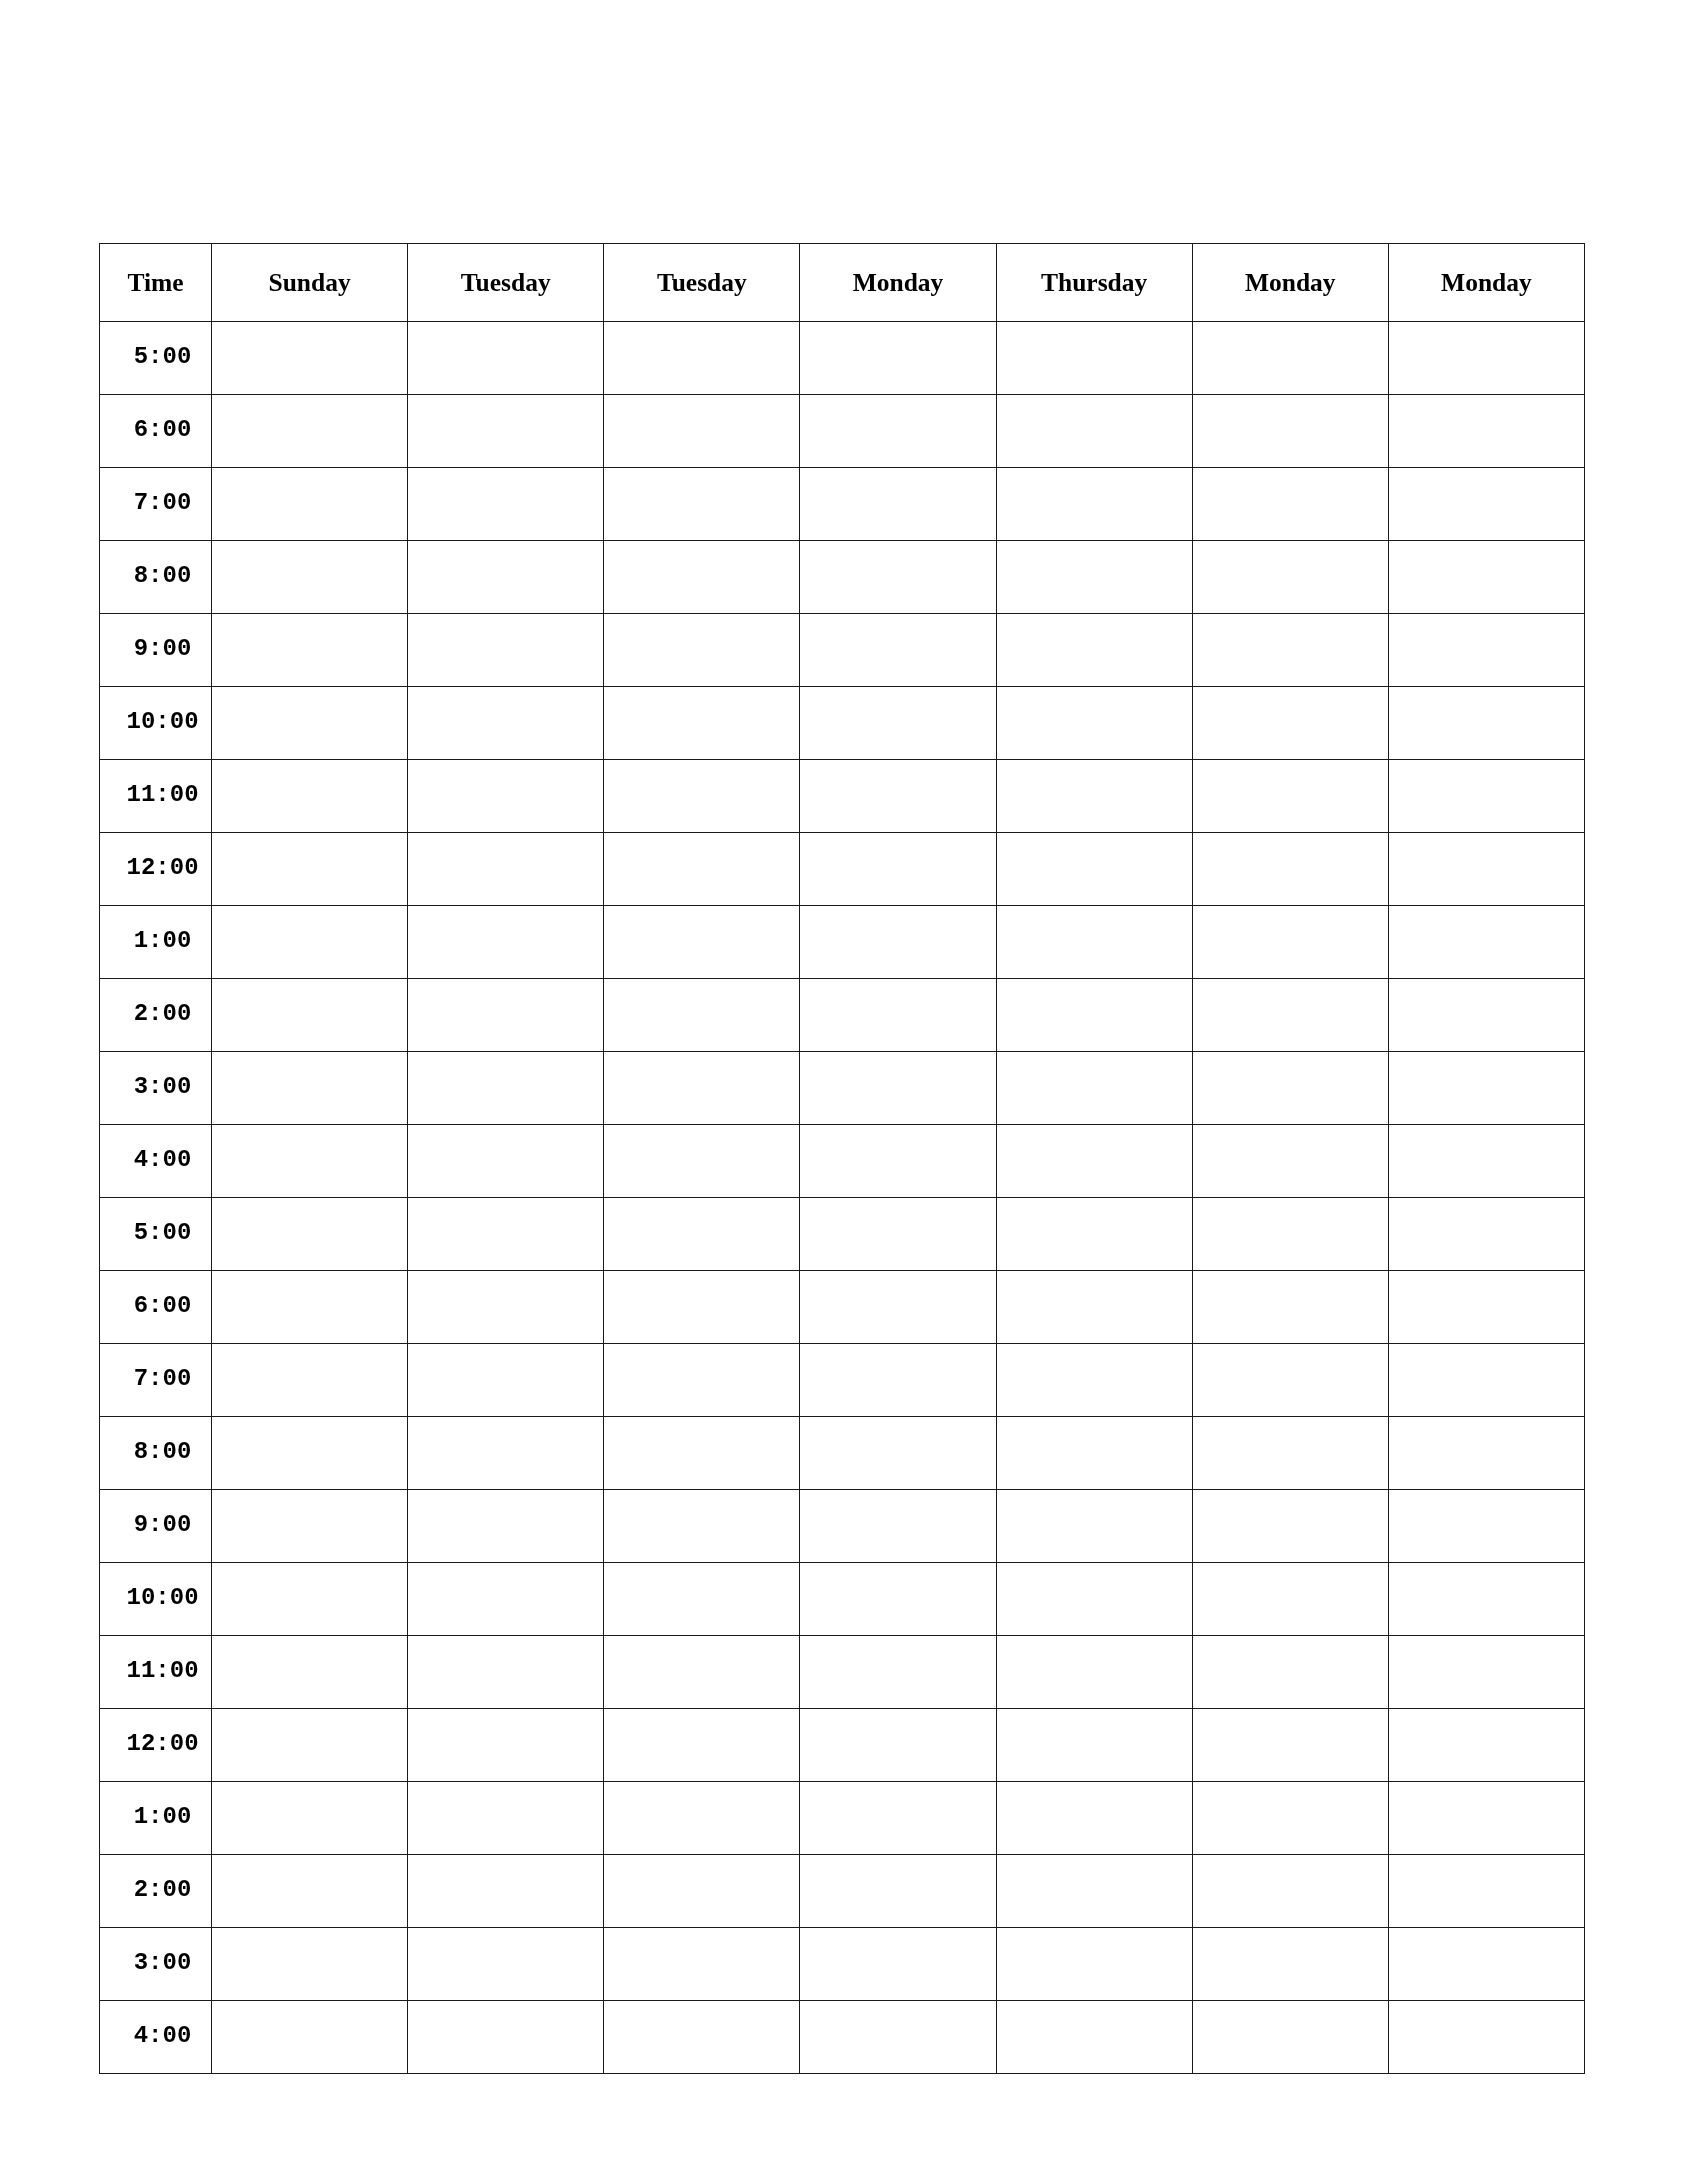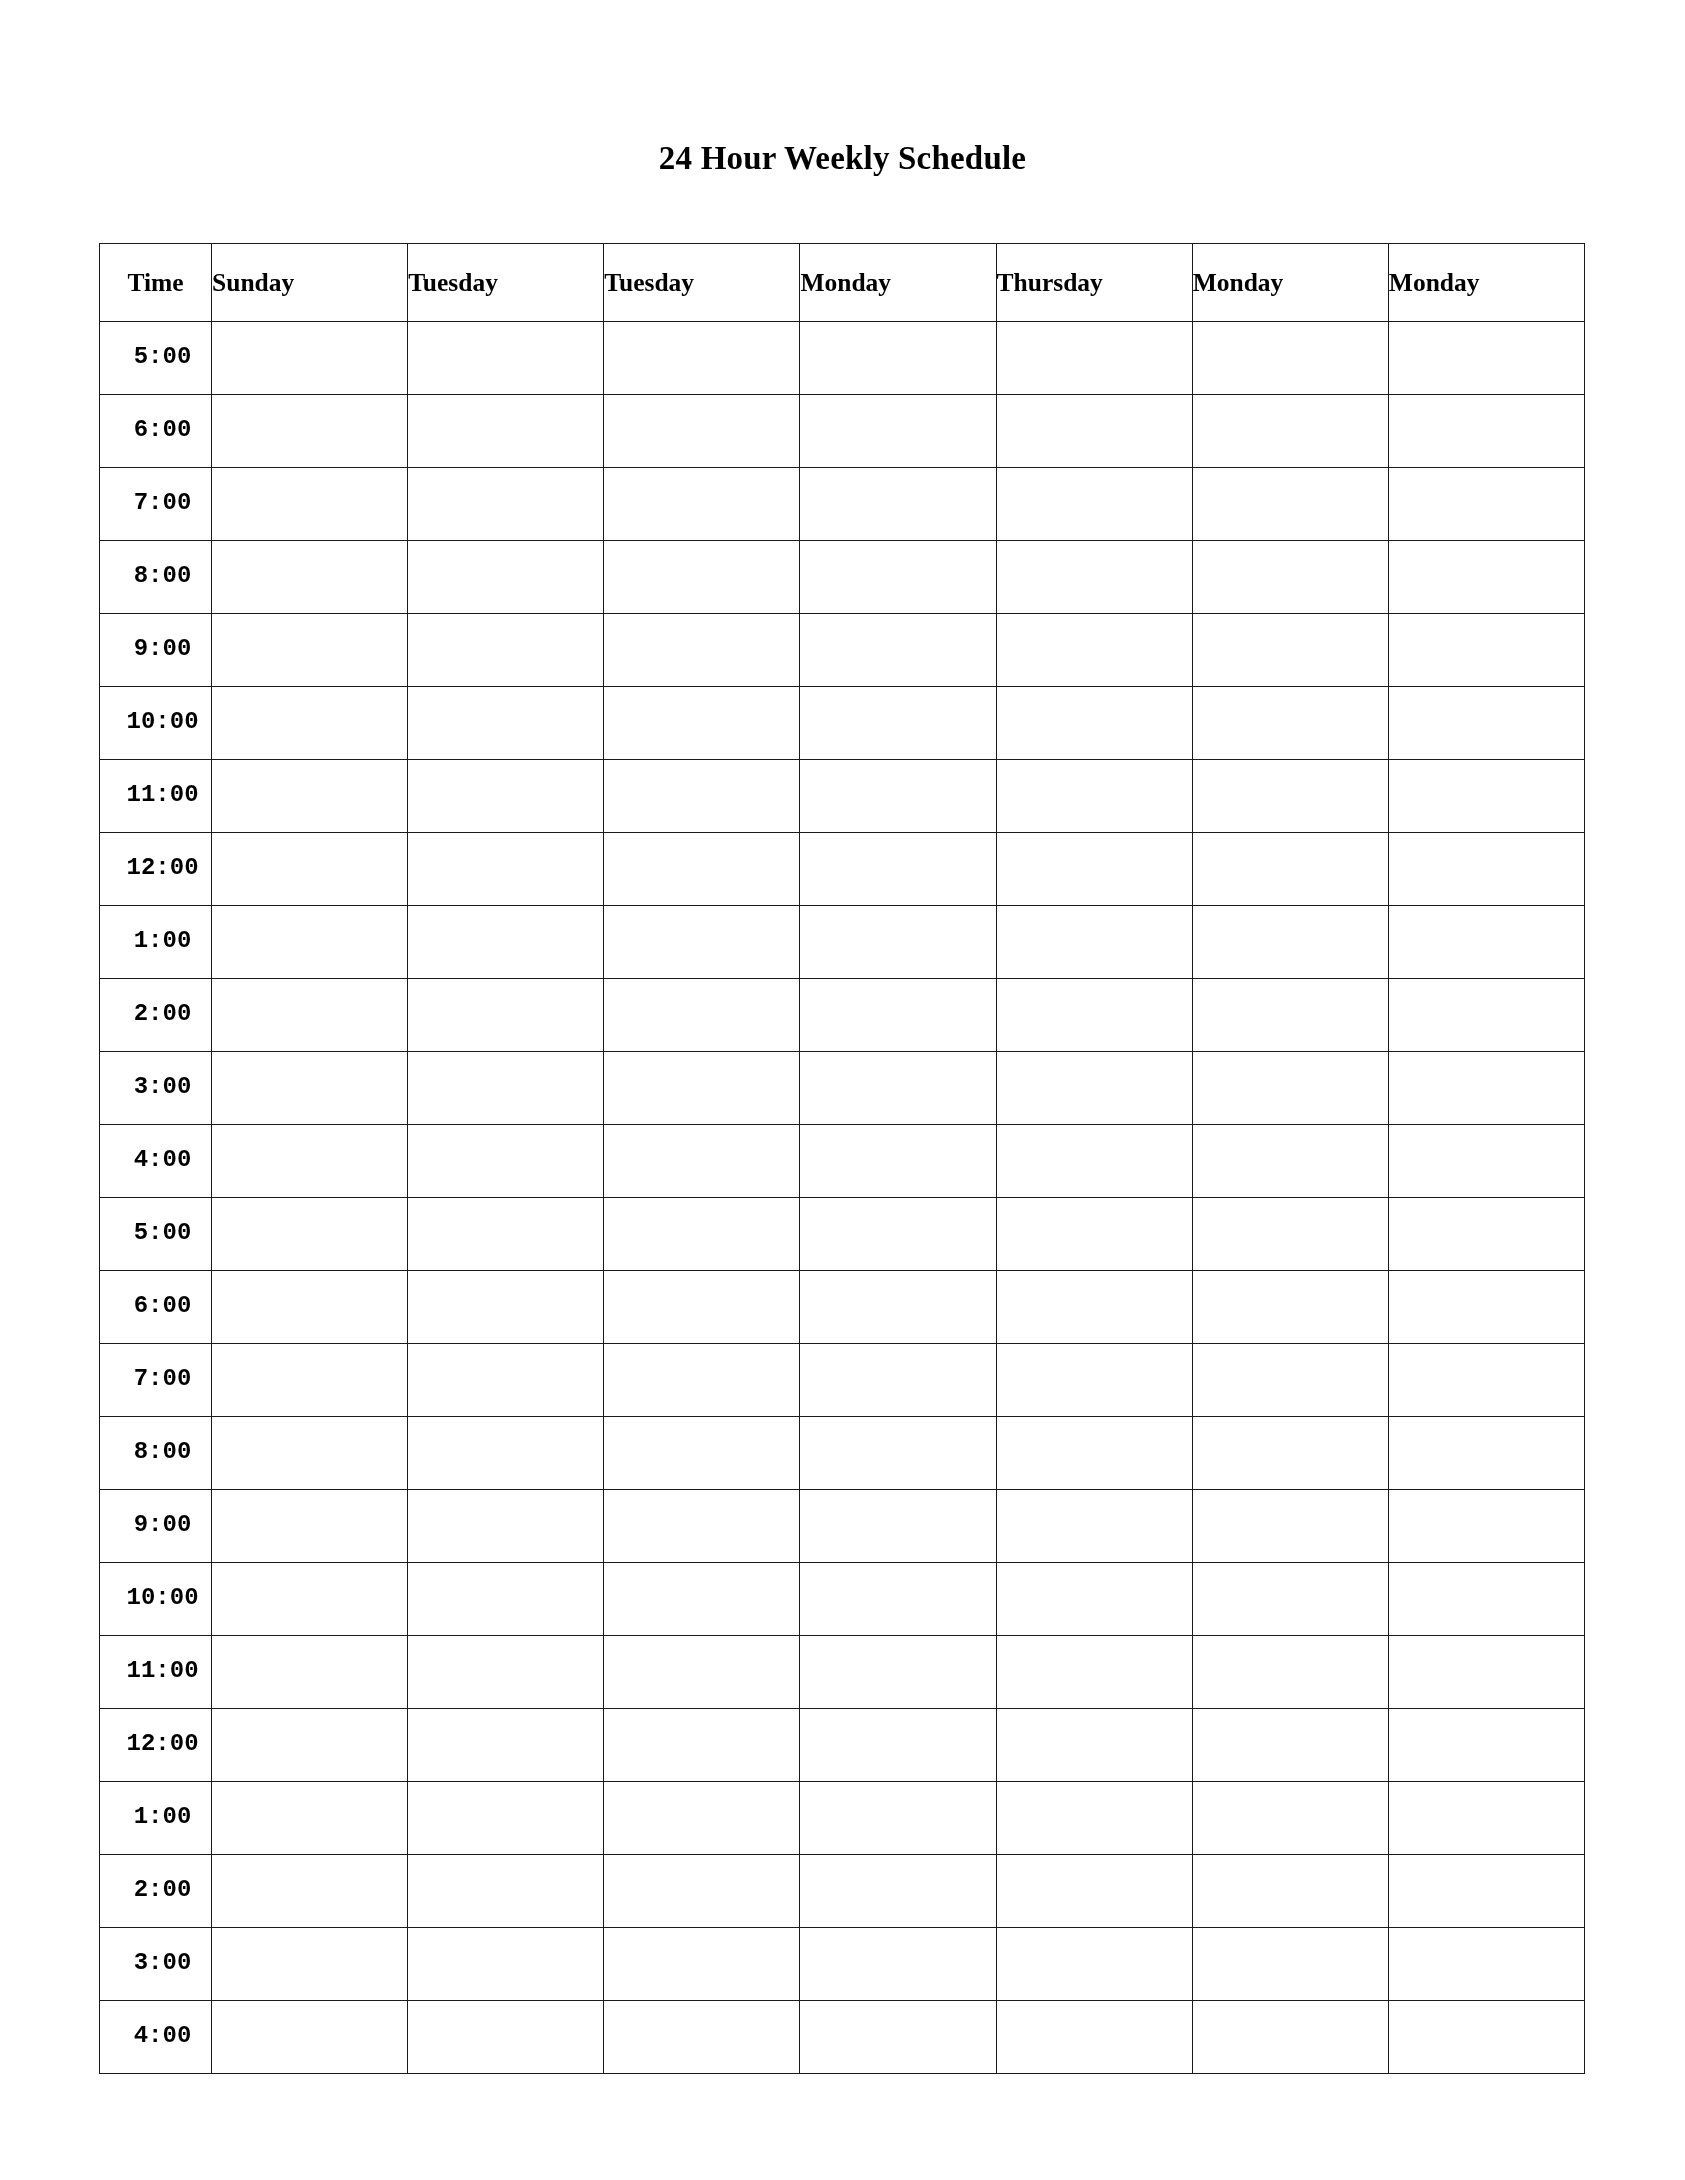--- a/index.html
+++ b/index.html
@@ -60,21 +60,21 @@
   }
 
   
   col.col-time { width: 112px; }
   col.col-day  { width: 196px; }
 
   table.schedule thead th {
     height: 77px;
     font-size: 25.5px;
     font-weight: bold;
-    text-align: left;
+    text-align: center;
     vertical-align: middle;
     font-family: "Liberation Serif", "DejaVu Serif", serif;
   }
 
   table.schedule thead th.time-head {
     text-align: center;
   }
 
   table.schedule tbody tr {
     height: 73px;
@@ -93,21 +93,20 @@
 
   table.schedule tbody td.slot-cell {
     vertical-align: top;
   }
 </style>
 </head>
 <body>
 
 <div class="page">
 
-  <div class="page-title">24 Hour Weekly Schedule</div>
 
   <div class="schedule-wrap">
     <table class="schedule">
       <colgroup>
         <col class="col-time">
         <col class="col-day">
         <col class="col-day">
         <col class="col-day">
         <col class="col-day">
         <col class="col-day">

